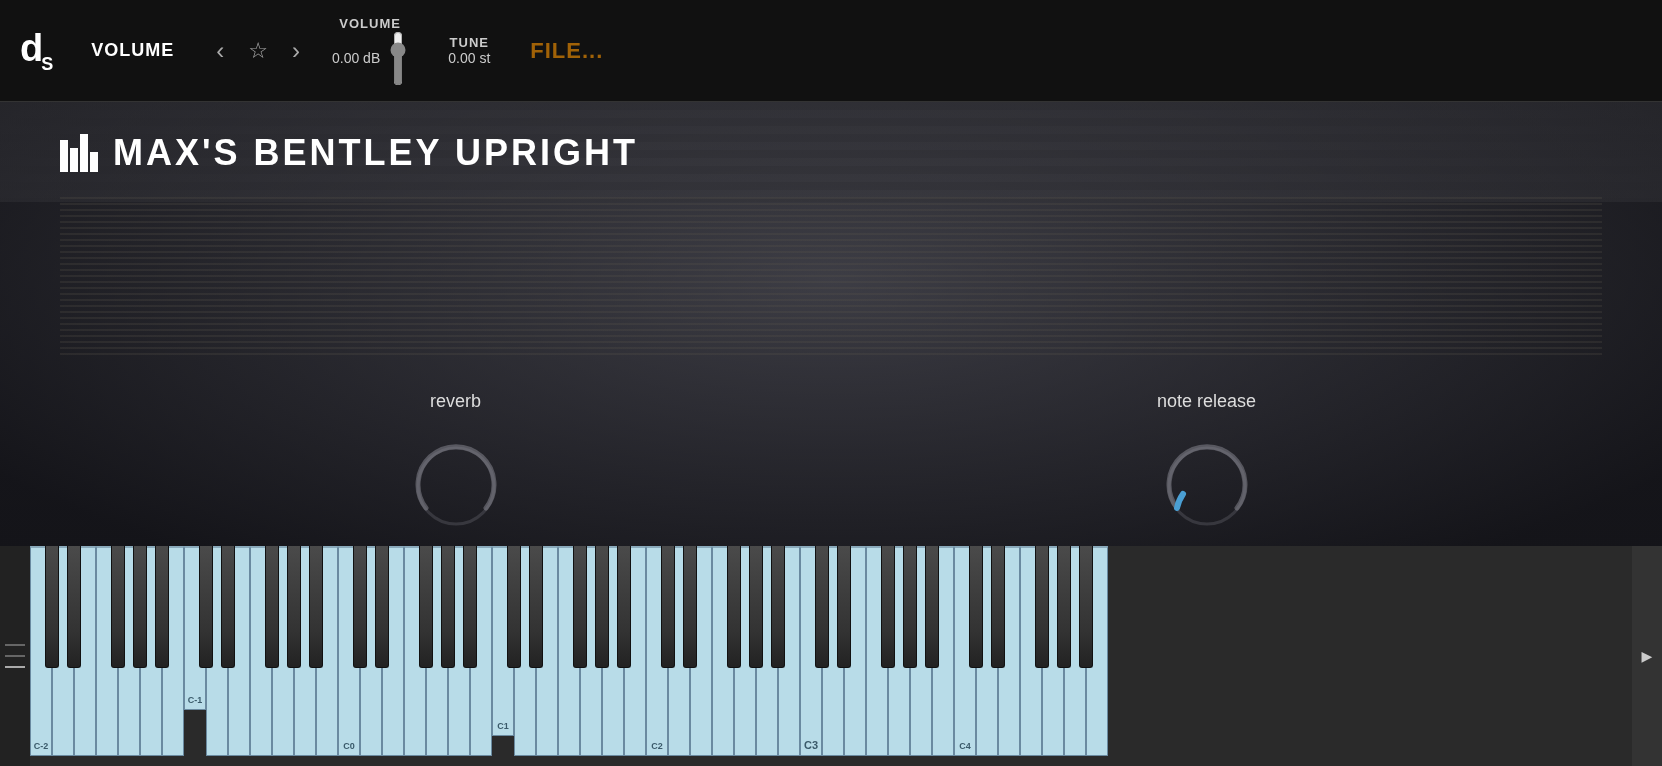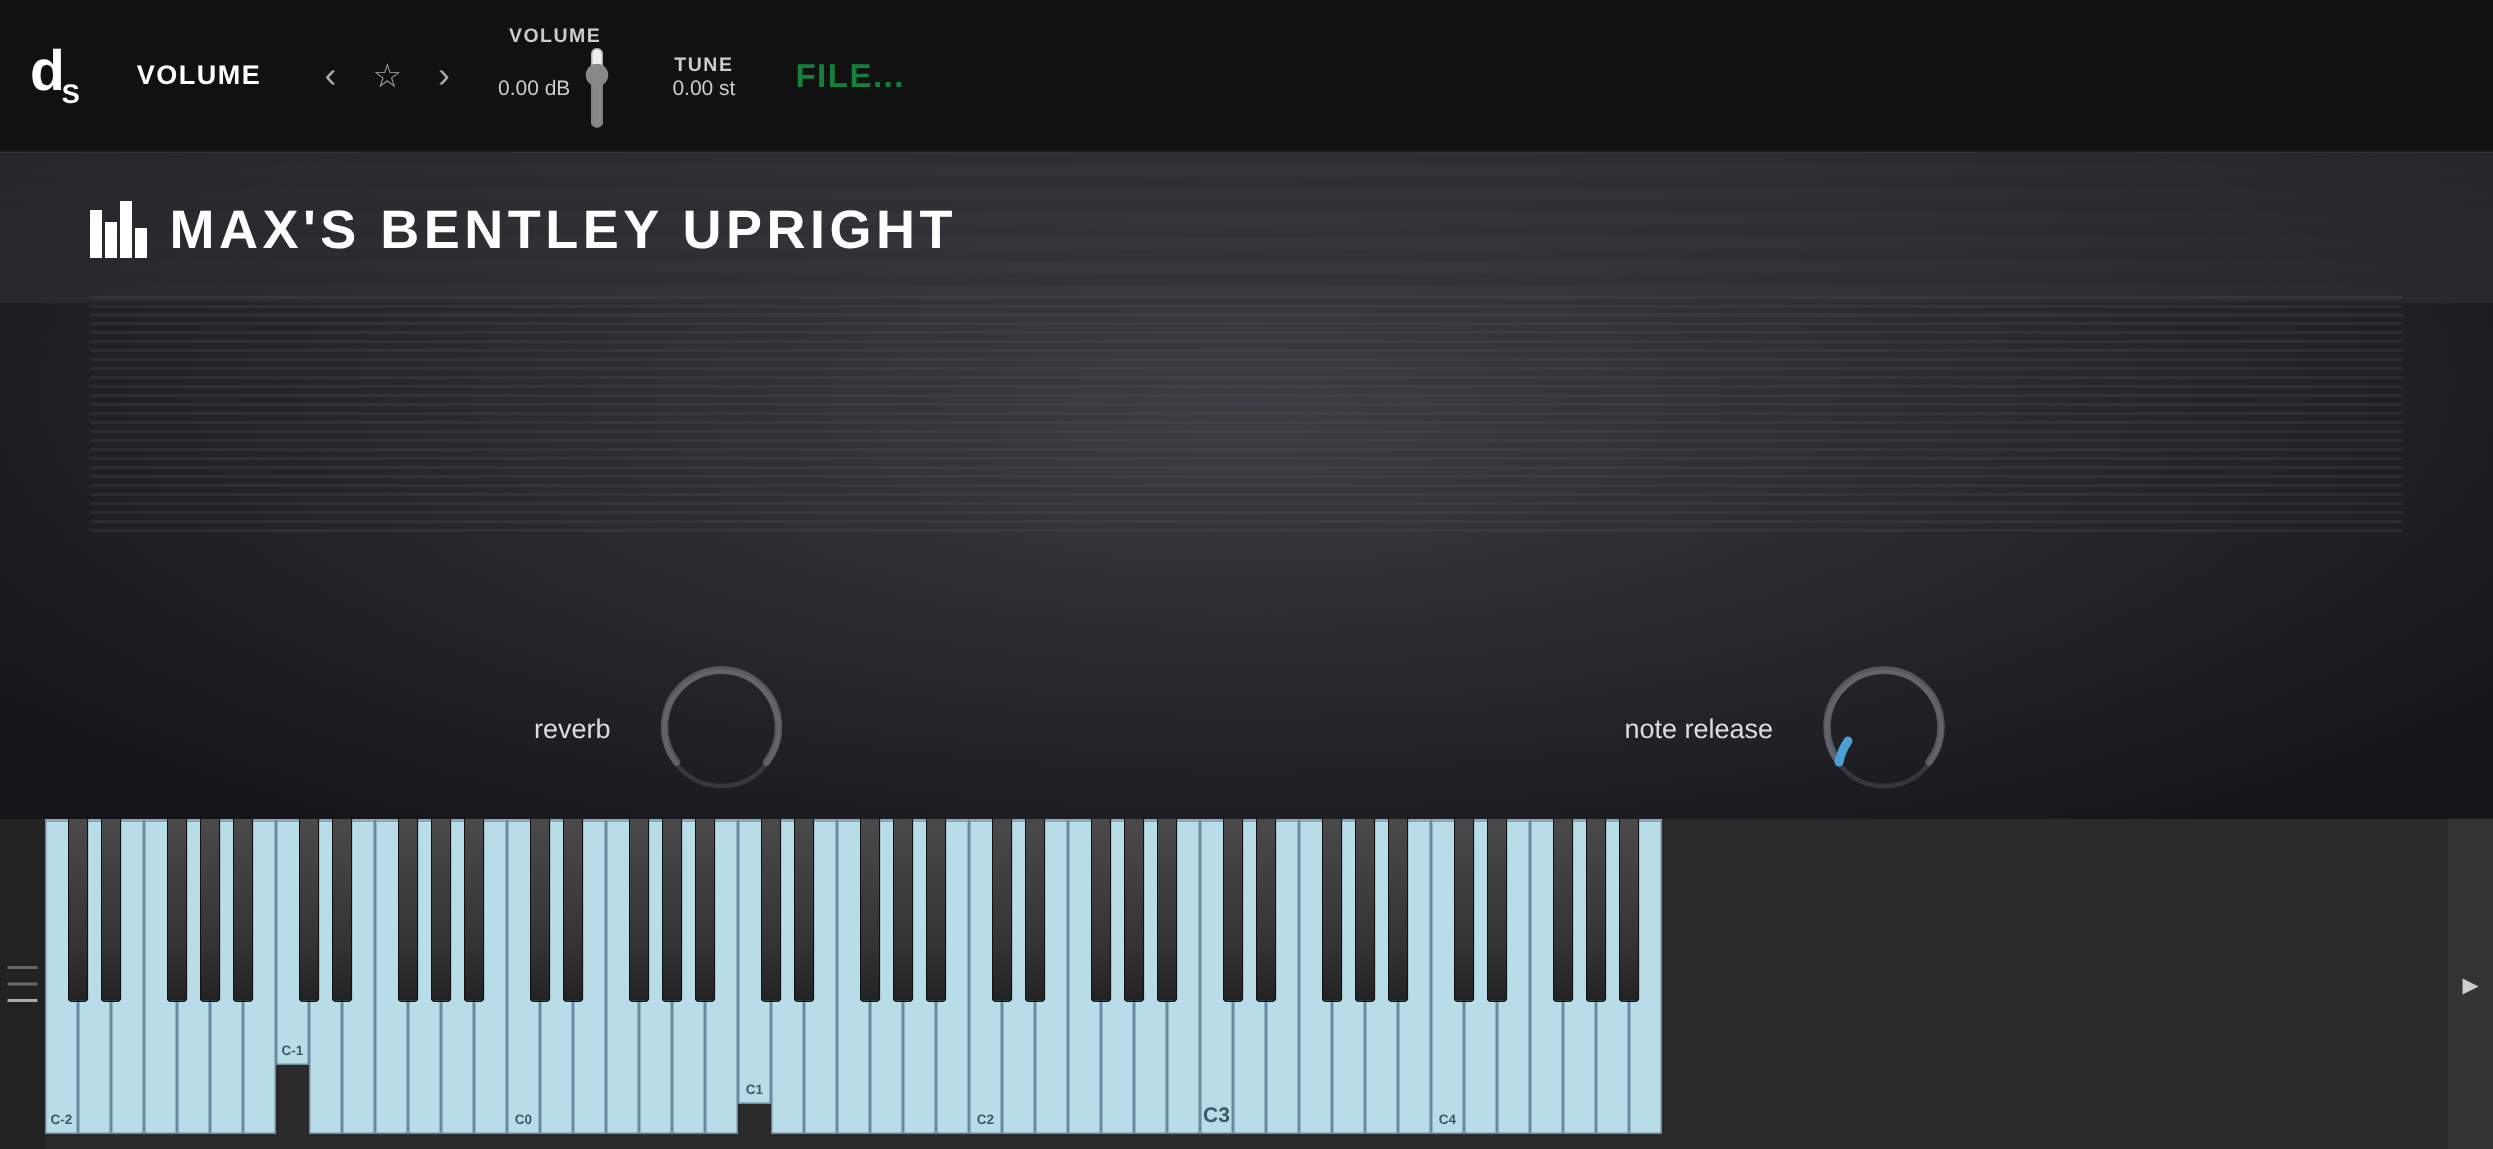--- a/index.html
+++ b/index.html
@@ -88,21 +88,21 @@
       writing-mode: vertical-lr;
       direction: rtl;
       width: 6px;
       height: 50px;
       cursor: pointer;
       accent-color: #888;
     }
     .file-btn {
       font-size: 22px;
       font-weight: 800;
-      color: #15803d;
+      color: #a16207;
       letter-spacing: 1px;
       cursor: pointer;
       margin-left: 20px;
     }
 
     
     #main-area {
       position: absolute;
       top: 102px;
       left: 0; right: 0;
@@ -156,20 +156,21 @@
       position: absolute;
       bottom: 10px;
       left: 0; right: 0;
       display: flex;
       justify-content: space-around;
       align-items: center;
       padding: 0 80px;
     }
     .knob-container {
       display: flex;
+      flex-direction: column;
       align-items: center;
       gap: 24px;
     }
     .knob-label {
       font-size: 18px;
       color: #ddd;
       text-align: center;
     }
     .knob {
       position: relative;
@@ -361,21 +362,21 @@
         <div style="position: relative; display: inline-block; width: 22px; height: 210px; background: rgb(184, 220, 232); border-width: 2px 1px 1px; border-style: solid; border-color: rgb(138, 170, 187) rgb(106, 138, 160) rgb(106, 138, 160); border-image: initial; box-sizing: border-box; cursor: pointer; flex-shrink: 0;">
           <span style="position: absolute; bottom: 4px; left: 50%; transform: translateX(-50%); font-size: 9px; color: rgb(58, 90, 106); font-weight: 700; white-space: nowrap;">C2</span>
         </div>
         <div style="position: relative; display: inline-block; width: 22px; height: 210px; background: rgb(184, 220, 232); border-width: 2px 1px 1px; border-style: solid; border-color: rgb(138, 170, 187) rgb(106, 138, 160) rgb(106, 138, 160); border-image: initial; box-sizing: border-box; cursor: pointer; flex-shrink: 0;"></div>
         <div style="position: relative; display: inline-block; width: 22px; height: 210px; background: rgb(184, 220, 232); border-width: 2px 1px 1px; border-style: solid; border-color: rgb(138, 170, 187) rgb(106, 138, 160) rgb(106, 138, 160); border-image: initial; box-sizing: border-box; cursor: pointer; flex-shrink: 0;"></div>
         <div style="position: relative; display: inline-block; width: 22px; height: 210px; background: rgb(184, 220, 232); border-width: 2px 1px 1px; border-style: solid; border-color: rgb(138, 170, 187) rgb(106, 138, 160) rgb(106, 138, 160); border-image: initial; box-sizing: border-box; cursor: pointer; flex-shrink: 0;"></div>
         <div style="position: relative; display: inline-block; width: 22px; height: 210px; background: rgb(184, 220, 232); border-width: 2px 1px 1px; border-style: solid; border-color: rgb(138, 170, 187) rgb(106, 138, 160) rgb(106, 138, 160); border-image: initial; box-sizing: border-box; cursor: pointer; flex-shrink: 0;"></div>
         <div style="position: relative; display: inline-block; width: 22px; height: 210px; background: rgb(184, 220, 232); border-width: 2px 1px 1px; border-style: solid; border-color: rgb(138, 170, 187) rgb(106, 138, 160) rgb(106, 138, 160); border-image: initial; box-sizing: border-box; cursor: pointer; flex-shrink: 0;"></div>
         <div style="position: relative; display: inline-block; width: 22px; height: 210px; background: rgb(184, 220, 232); border-width: 2px 1px 1px; border-style: solid; border-color: rgb(138, 170, 187) rgb(106, 138, 160) rgb(106, 138, 160); border-image: initial; box-sizing: border-box; cursor: pointer; flex-shrink: 0;"></div>
         <div style="position: relative; display: inline-block; width: 22px; height: 210px; background: rgb(184, 220, 232); border-width: 2px 1px 1px; border-style: solid; border-color: rgb(138, 170, 187) rgb(106, 138, 160) rgb(106, 138, 160); border-image: initial; box-sizing: border-box; cursor: pointer; flex-shrink: 0;">
-          <span style="position: absolute; bottom: 4px; left: 50%; transform: translateX(-50%); font-size: 14px; color: rgb(58, 90, 106); font-weight: 700; white-space: nowrap;">C3</span>
+          <span style="position: absolute; bottom: 4px; left: 50%; transform: translateX(-50%); font-size: 11px; color: rgb(58, 90, 106); font-weight: 700; white-space: nowrap;">C3</span>
         </div>
         <div style="position: relative; display: inline-block; width: 22px; height: 210px; background: rgb(184, 220, 232); border-width: 2px 1px 1px; border-style: solid; border-color: rgb(138, 170, 187) rgb(106, 138, 160) rgb(106, 138, 160); border-image: initial; box-sizing: border-box; cursor: pointer; flex-shrink: 0;"></div>
         <div style="position: relative; display: inline-block; width: 22px; height: 210px; background: rgb(184, 220, 232); border-width: 2px 1px 1px; border-style: solid; border-color: rgb(138, 170, 187) rgb(106, 138, 160) rgb(106, 138, 160); border-image: initial; box-sizing: border-box; cursor: pointer; flex-shrink: 0;"></div>
         <div style="position: relative; display: inline-block; width: 22px; height: 210px; background: rgb(184, 220, 232); border-width: 2px 1px 1px; border-style: solid; border-color: rgb(138, 170, 187) rgb(106, 138, 160) rgb(106, 138, 160); border-image: initial; box-sizing: border-box; cursor: pointer; flex-shrink: 0;"></div>
         <div style="position: relative; display: inline-block; width: 22px; height: 210px; background: rgb(184, 220, 232); border-width: 2px 1px 1px; border-style: solid; border-color: rgb(138, 170, 187) rgb(106, 138, 160) rgb(106, 138, 160); border-image: initial; box-sizing: border-box; cursor: pointer; flex-shrink: 0;"></div>
         <div style="position: relative; display: inline-block; width: 22px; height: 210px; background: rgb(184, 220, 232); border-width: 2px 1px 1px; border-style: solid; border-color: rgb(138, 170, 187) rgb(106, 138, 160) rgb(106, 138, 160); border-image: initial; box-sizing: border-box; cursor: pointer; flex-shrink: 0;"></div>
         <div style="position: relative; display: inline-block; width: 22px; height: 210px; background: rgb(184, 220, 232); border-width: 2px 1px 1px; border-style: solid; border-color: rgb(138, 170, 187) rgb(106, 138, 160) rgb(106, 138, 160); border-image: initial; box-sizing: border-box; cursor: pointer; flex-shrink: 0;"></div>
         <div style="position: relative; display: inline-block; width: 22px; height: 210px; background: rgb(184, 220, 232); border-width: 2px 1px 1px; border-style: solid; border-color: rgb(138, 170, 187) rgb(106, 138, 160) rgb(106, 138, 160); border-image: initial; box-sizing: border-box; cursor: pointer; flex-shrink: 0;">
           <span style="position: absolute; bottom: 4px; left: 50%; transform: translateX(-50%); font-size: 9px; color: rgb(58, 90, 106); font-weight: 700; white-space: nowrap;">C4</span>
         </div>

